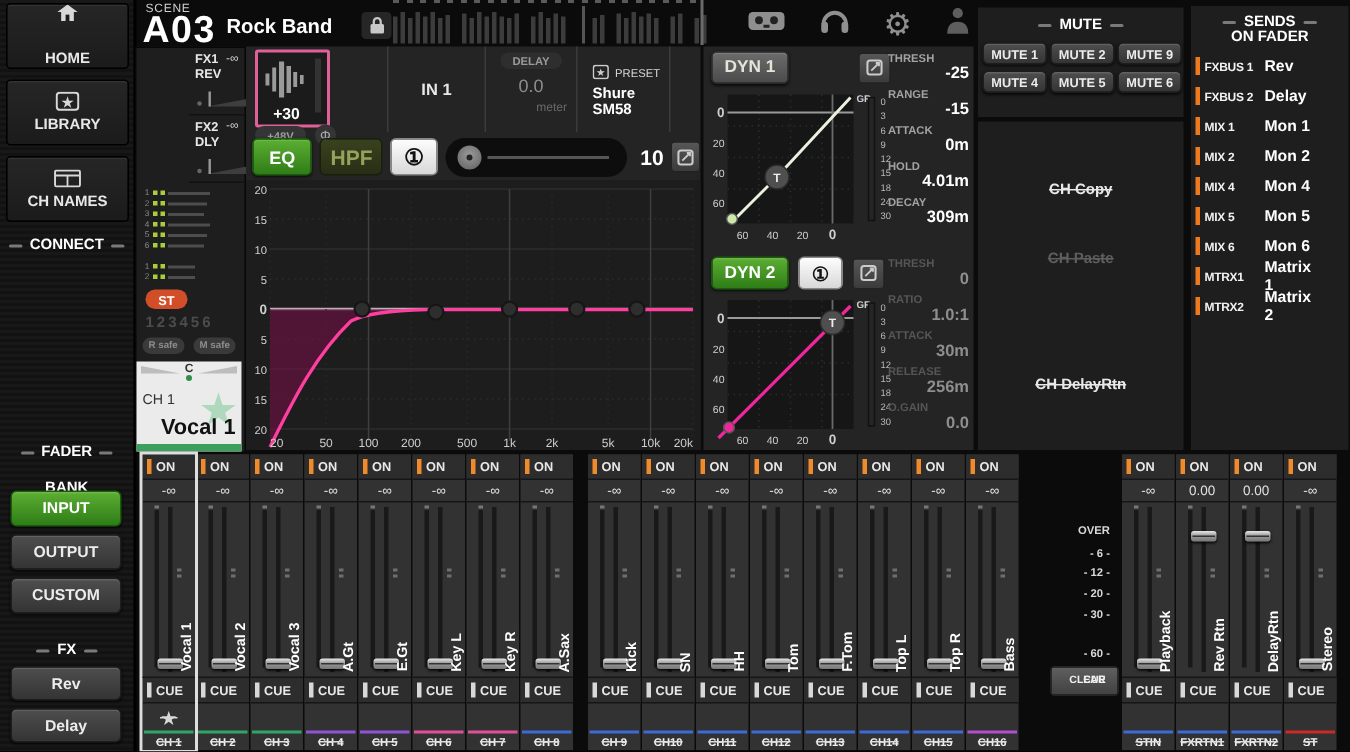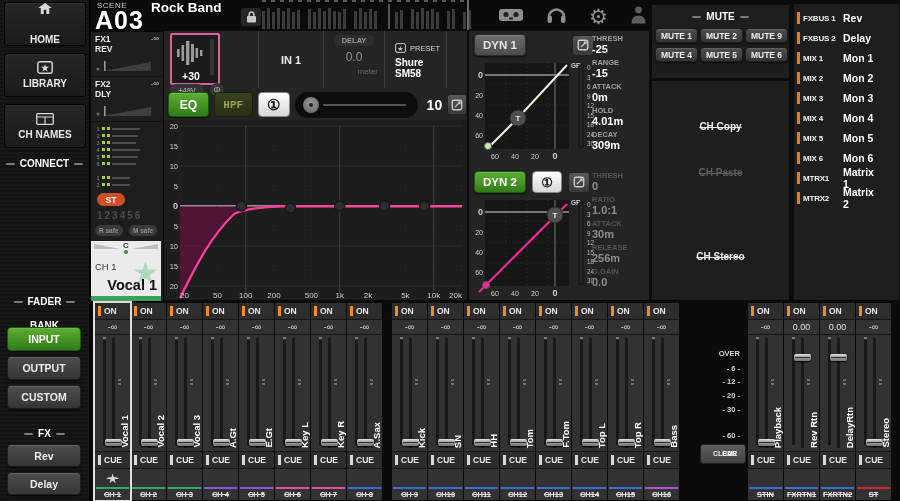--- a/index.html
+++ b/index.html
@@ -22,36 +22,36 @@
   .gbtn{background:linear-gradient(#4e4e4e,#343434);border:1px solid #1d1d1d;border-radius:4px;color:#ececec;
     font-weight:bold;box-shadow:0 1px 2px rgba(0,0,0,.7), inset 0 1px 0 rgba(255,255,255,.12);cursor:pointer;
     font-family:"Liberation Sans",sans-serif;}
   .green{background:linear-gradient(#5cae33,#2e7d17)!important;border-color:#1c5a0e!important;color:#fff!important;}
   .bank{display:block;width:74px;height:24px;margin:0 0 5px 7px;font-size:10.5px;}
   .fxb{display:block;width:74px;height:23px;margin:0 0 5px 7px;font-size:10.5px;}
 
   
   .scene-label{position:absolute;left:97px;top:1px;font-size:8px;color:#cfcfcf;letter-spacing:.5px;}
   .scene-id{position:absolute;left:95px;top:6px;font-size:25px;font-weight:bold;color:#fff;letter-spacing:1px;}
-  .scene-name{position:absolute;left:151px;top:0;font-size:13.5px;font-weight:bold;color:#fff;}
+  .scene-name{position:absolute;left:151px;top:10px;font-size:13.5px;font-weight:bold;color:#fff;}
   .lockbtn{position:absolute;left:241px;top:8px;width:20px;height:18px;background:#262626;border-radius:3px;
     display:flex;align-items:center;justify-content:center;}
   .meterbridge{position:absolute;left:262px;top:4px;height:25px;display:flex;align-items:flex-end;gap:2px;}
   .mb-bar{width:3px;background:#3c3c3c;}
   .mb-gap{width:4px;}
   .mb-div{width:2px;height:25px;background:#555;margin:0 3px;}
   .mb-dash{position:absolute;left:262px;top:0;width:205px;height:2px;
     background:repeating-linear-gradient(90deg,#5a5a5a 0 4px,transparent 4px 9px);}
   .hdr-div{position:absolute;left:467px;top:0;width:2px;height:30px;background:#6a6a6a;}
   .topicons{position:absolute;left:498px;top:3px;width:160px;height:26px;display:flex;align-items:center;gap:22px;}
   .gearchar{font-size:21px;color:#8f8f8f;line-height:1;}
 
   
   .overview{position:absolute;left:90px;top:31px;width:72px;height:269px;background:#1e1e1e;border:1px solid #070707;}
-  .ovfx{position:relative;height:42px;border-bottom:1px solid #111;padding:2px 4px 0 4px;}
+  .ovfx{position:relative;height:42px;border-bottom:1px solid #111;padding:2px 4px 0 4px;margin-left:35px;}
   .ovfx .l1{font-size:8.5px;font-weight:bold;color:#e8e8e8;}
   .ovfx .inf{position:absolute;right:4px;top:2px;font-size:8px;color:#cfcfcf;}
   .wedge{position:absolute;left:4px;bottom:4px;width:56px;height:12px;}
   .ovrow{display:flex;align-items:center;gap:2px;height:7px;padding-left:5px;}
   .ovn{font-size:5.5px;color:#8a8a8a;width:4px;text-align:center;}
   .dot{width:3px;height:3px;background:#a6cf3a;display:inline-block;}
   .ovbar{height:2px;background:#4d4d4d;display:inline-block;}
   .stbadge{position:absolute;left:6px;top:161px;width:28px;height:13px;background:#d24e28;border-radius:7px;
     color:#fff;font-size:8.5px;font-weight:bold;display:flex;align-items:center;justify-content:center;}
   .dca{position:absolute;left:6px;top:178px;font-size:10px;font-weight:bold;color:#4c4c4c;letter-spacing:2px;}
@@ -82,21 +82,21 @@
   .gainbox{position:absolute;left:6px;top:2px;width:46px;height:48px;background:#1b1b1b;border:2px solid #e0609a;border-radius:2px;}
   .gainval{position:absolute;left:0;right:8px;bottom:1px;text-align:center;font-size:10.5px;font-weight:bold;color:#fff;}
   .gmeter{position:absolute;right:4px;top:4px;width:4px;height:36px;background:#333;}
   .p48{position:absolute;left:6px;top:53px;width:34px;height:12px;background:#353535;border-radius:6px;
     font-size:7.5px;font-weight:bold;color:#9d9d9d;display:flex;align-items:center;justify-content:center;}
   .phasebtn{position:absolute;left:46px;top:52px;width:14px;height:14px;border-radius:50%;background:#353535;
     color:#aaa;font-size:9px;display:flex;align-items:center;justify-content:center;}
   .eqrow{position:absolute;left:0;top:58px;width:303px;height:31px;display:flex;align-items:center;gap:5px;padding-left:4px;box-sizing:border-box;}
   .eqbtn{width:44px;height:25px;font-size:12px;}
   .hpfbtn{width:42px;height:25px;background:linear-gradient(#39421f,#272e15);border:1px solid #1a1f0d;border-radius:4px;
-    color:#93a35c;font-size:11px;font-weight:bold;font-family:Liberation Mono, monospace;}
+    color:#93a35c;font-size:14px;font-weight:bold;}
   .onebtn{width:34px;height:25px;background:linear-gradient(#fdfdfd,#d8d8d8);border:1px solid #888;border-radius:4px;
     color:#111;font-size:15px;font-weight:bold;display:flex;align-items:center;justify-content:center;}
   .sliderpill{position:relative;width:138px;height:26px;background:#0d0d0d;border-radius:13px;display:flex;align-items:center;}
   .sknob{position:absolute;left:8px;top:5px;width:16px;height:16px;border-radius:50%;background:radial-gradient(circle at 50% 40%,#9a9a9a,#5f5f5f);}
   .sknob::after{content:"";position:absolute;left:6px;top:6px;width:4px;height:4px;border-radius:50%;background:#222;}
   .strack{position:absolute;left:28px;right:12px;top:12px;height:2px;background:#555;}
   .editbtn{width:20px;height:19px;background:linear-gradient(#565656,#3b3b3b);border:1px solid #222;border-radius:3px;
     display:flex;align-items:center;justify-content:center;}
   .eqgraph{position:absolute;left:0;top:89px;width:303px;height:180px;background:#1d1d1d;}
 
@@ -104,21 +104,21 @@
   .dynpanel{position:absolute;left:469px;top:31px;width:180px;height:269px;background:#242424;}
   .dynblock{position:absolute;left:0;width:180px;}
   .dynhead{position:absolute;left:5px;top:3px;display:flex;align-items:center;gap:6px;}
   .dynbtn{width:52px;height:22px;font-size:11.5px;border-radius:4px;font-weight:bold;}
   .dyn-off{background:linear-gradient(#6c6c6c,#4b4b4b);border:1px solid #2a2a2a;color:#e2e6da;}
   .onebtn.sm{width:30px;height:22px;font-size:13px;}
   .dyngraph{position:absolute;left:2px;top:28px;}
   .dynparams{position:absolute;right:3px;top:3px;width:54px;}
   .dp{margin-bottom:3px;}
   .dp .n{font-size:7.5px;font-weight:bold;color:#a2a2a2;}
-  .dp .v{font-size:11px;font-weight:bold;color:#fff;text-align:left;}
+  .dp .v{font-size:11px;font-weight:bold;color:#fff;text-align:right;}
   .dim .dp .n{color:#565656;}
   .dim .dp .v{color:#8e8e8e;}
 
   
   .mutepanel{position:absolute;left:652px;top:5px;width:137px;height:73px;background:#1e1e1e;}
   .mutegrid{position:absolute;left:3px;top:23px;display:grid;grid-template-columns:repeat(3,43px);grid-gap:4px 2px;}
   .mutebtn{height:15px;font-size:8.5px;padding:0;}
   .opspanel{position:absolute;left:652px;top:81px;width:137px;height:219px;background:#1e1e1e;}
   .op{position:absolute;left:0;width:137px;display:flex;flex-direction:column;align-items:center;gap:2px;
     font-size:10px;font-weight:bold;color:#e8e8e8;cursor:pointer;}
@@ -644,25 +644,33 @@
       </div>
   </section>
   <section class="opspanel" id="opspanel">
       <div class="op " style="top:40px">
         <s vg="" width="24" height="26" viewbox="0 0 24 26"><rect x="2" y="7" width="12" height="16" rx="2" fill="#1e1e1e" stroke="#e0e0e0" stroke-width="1.8"><rect x="8" y="2" width="12" height="16" rx="2" fill="#1e1e1e" stroke="#e0e0e0" stroke-width="1.8"><path d="M11 6.5h6 M11 9.5h6 M11 12.5h4" stroke="#e0e0e0" stroke-width="1.2"><span>CH Copy</span></path></rect></rect></s>
       </div>
       <div class="op dim" style="top:86px">
         <s vg="" width="20" height="26" viewbox="0 0 20 26"><rect x="3" y="4" width="14" height="19" rx="2" fill="none" stroke="#555" stroke-width="1.8"><rect x="7" y="2" width="6" height="4" rx="1" fill="none" stroke="#555" stroke-width="1.5"><rect x="7" y="11" width="6" height="7" fill="none" stroke="#555" stroke-width="1.3"><span>CH Paste</span></rect></rect></rect></s>
       </div>
       <div class="op " style="top:170px">
-        <s vg="" width="19" height="24" viewbox="0 0 19 24"><path d="M2.5 1.5 h9.5 l5 5 v16 h-14.5 Z" fill="none" stroke="#e0e0e0" stroke-width="1.8"><path d="M12 1.5 v5 h5" fill="none" stroke="#e0e0e0" stroke-width="1.5"><span>CH Stereo</span></path></path></s>
+        <s vg="" width="19" height="24" viewbox="0 0 19 24"><path d="M2.5 1.5 h9.5 l5 5 v16 h-14.5 Z" fill="none" stroke="#e0e0e0" stroke-width="1.8"><path d="M12 1.5 v5 h5" fill="none" stroke="#e0e0e0" stroke-width="1.5"><span>CH DelayRtn</span></path></path></s>
       </div>
     </section>
 
   <section class="sendspanel">
+    <div class="sendshead">
+      <div class="sechead" style="position:relative;width:105px;">
+        <span class="dash"></span>
+          <span>SENDS</span>
+          <span class="dash"></span>
+      </div>
+      <div class="l2">ON FADER</div>
+    </div>
     <div id="sendrows" style="margin-top:4px;">
         <div class="srow">
           <span class="sbar"></span>
           <span class="sbus">FXBUS 1</span>
           <span class="sname">Rev</span>
           <span class="sico"><s vg="" width="16" height="13" viewbox="0 0 16 13"><rect x="0.8" y="2.5" width="14.4" height="8" rx="1.5" fill="none" stroke="#c9c9c9" stroke-width="1.5"><rect x="3" y="5" width="3.5" height="3" fill="#c9c9c9"><circle cx="11.5" cy="6.5" r="1.8" fill="#c9c9c9"></circle></rect></rect></s></span>
         </div>
         <div class="srow">
           <span class="sbar"></span>
           <span class="sbus">FXBUS 2</span>
@@ -672,26 +680,20 @@
         <div class="srow">
           <span class="sbar"></span>
           <span class="sbus">MIX 1</span>
           <span class="sname">Mon 1</span>
           <span class="sico"><s vg="" width="14" height="11" viewbox="0 0 14 11"><path d="M1 8 L11 2 L13 6 L3 11 Z" fill="#8a8a8a"><circle cx="7" cy="6.2" r="1.8" fill="#2e2e2e"></circle></path></s></span>
         </div>
         <div class="srow">
           <span class="sbar"></span>
           <span class="sbus">MIX 2</span>
           <span class="sname">Mon 2</span>
-          <span class="sico"><s vg="" width="14" height="11" viewbox="0 0 14 11"><path d="M1 8 L11 2 L13 6 L3 11 Z" fill="#8a8a8a"><circle cx="7" cy="6.2" r="1.8" fill="#2e2e2e"></circle></path></s></span>
-        </div>
-        <div class="srow">
-          <span class="sbar"></span>
-          <span class="sbus">MIX 3</span>
-          <span class="sname">Mon 3</span>
           <span class="sico"><s vg="" width="14" height="11" viewbox="0 0 14 11"><path d="M1 8 L11 2 L13 6 L3 11 Z" fill="#8a8a8a"><circle cx="7" cy="6.2" r="1.8" fill="#2e2e2e"></circle></path></s></span>
         </div>
         <div class="srow">
           <span class="sbar"></span>
           <span class="sbus">MIX 4</span>
           <span class="sname">Mon 4</span>
           <span class="sico"><s vg="" width="14" height="11" viewbox="0 0 14 11"><path d="M1 8 L11 2 L13 6 L3 11 Z" fill="#8a8a8a"><circle cx="7" cy="6.2" r="1.8" fill="#2e2e2e"></circle></path></s></span>
         </div>
         <div class="srow">
           <span class="sbar"></span>

